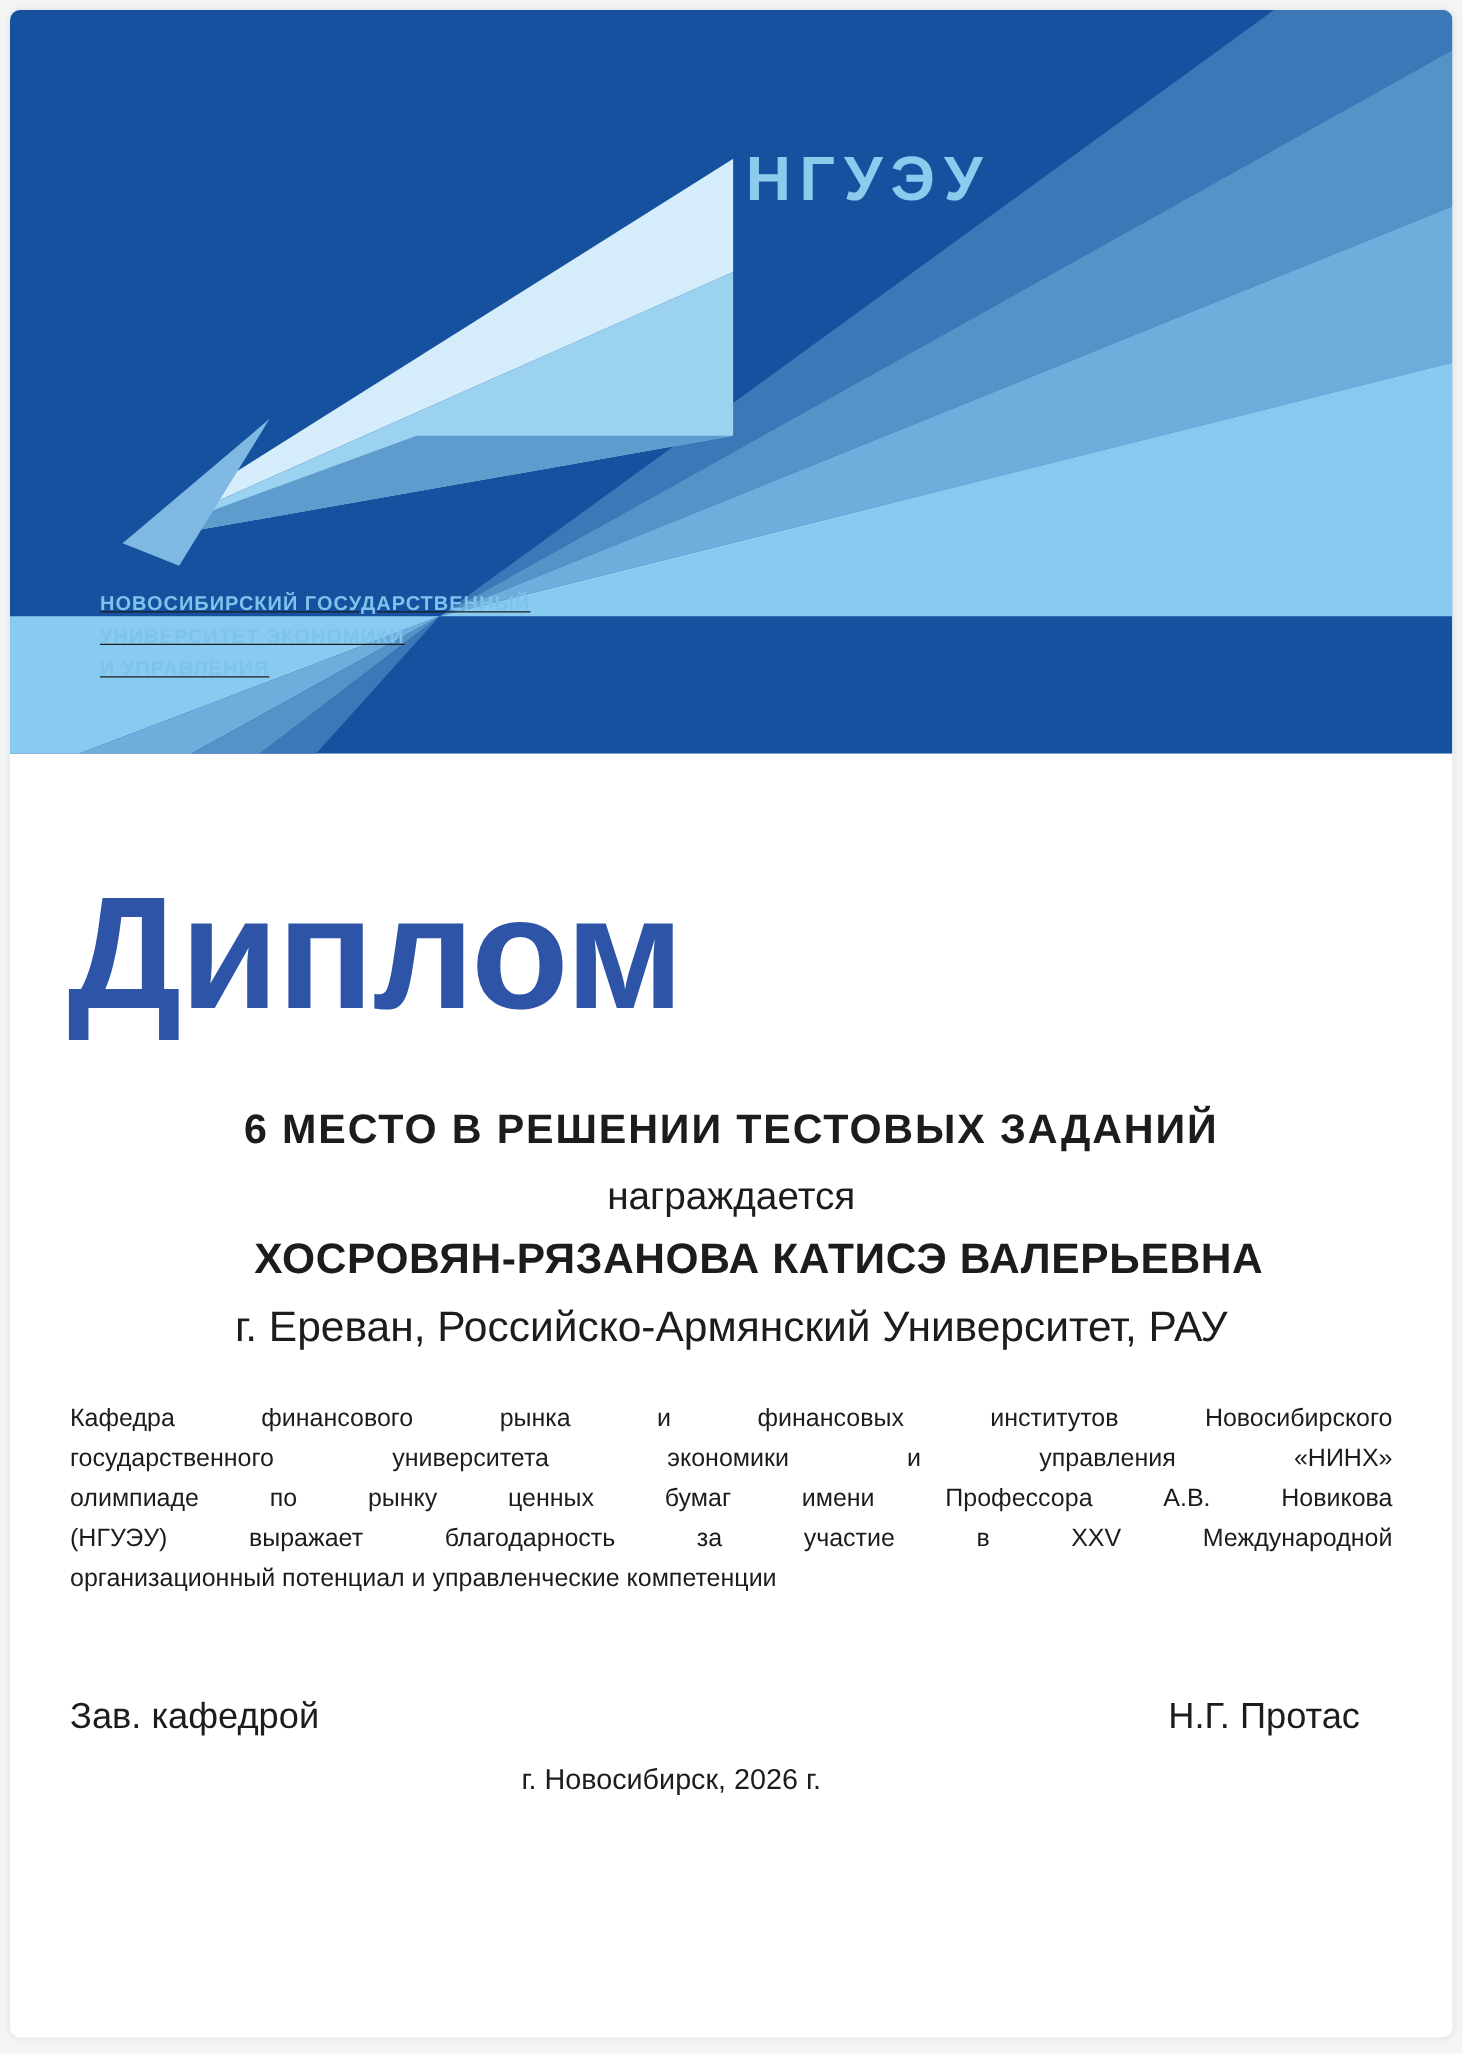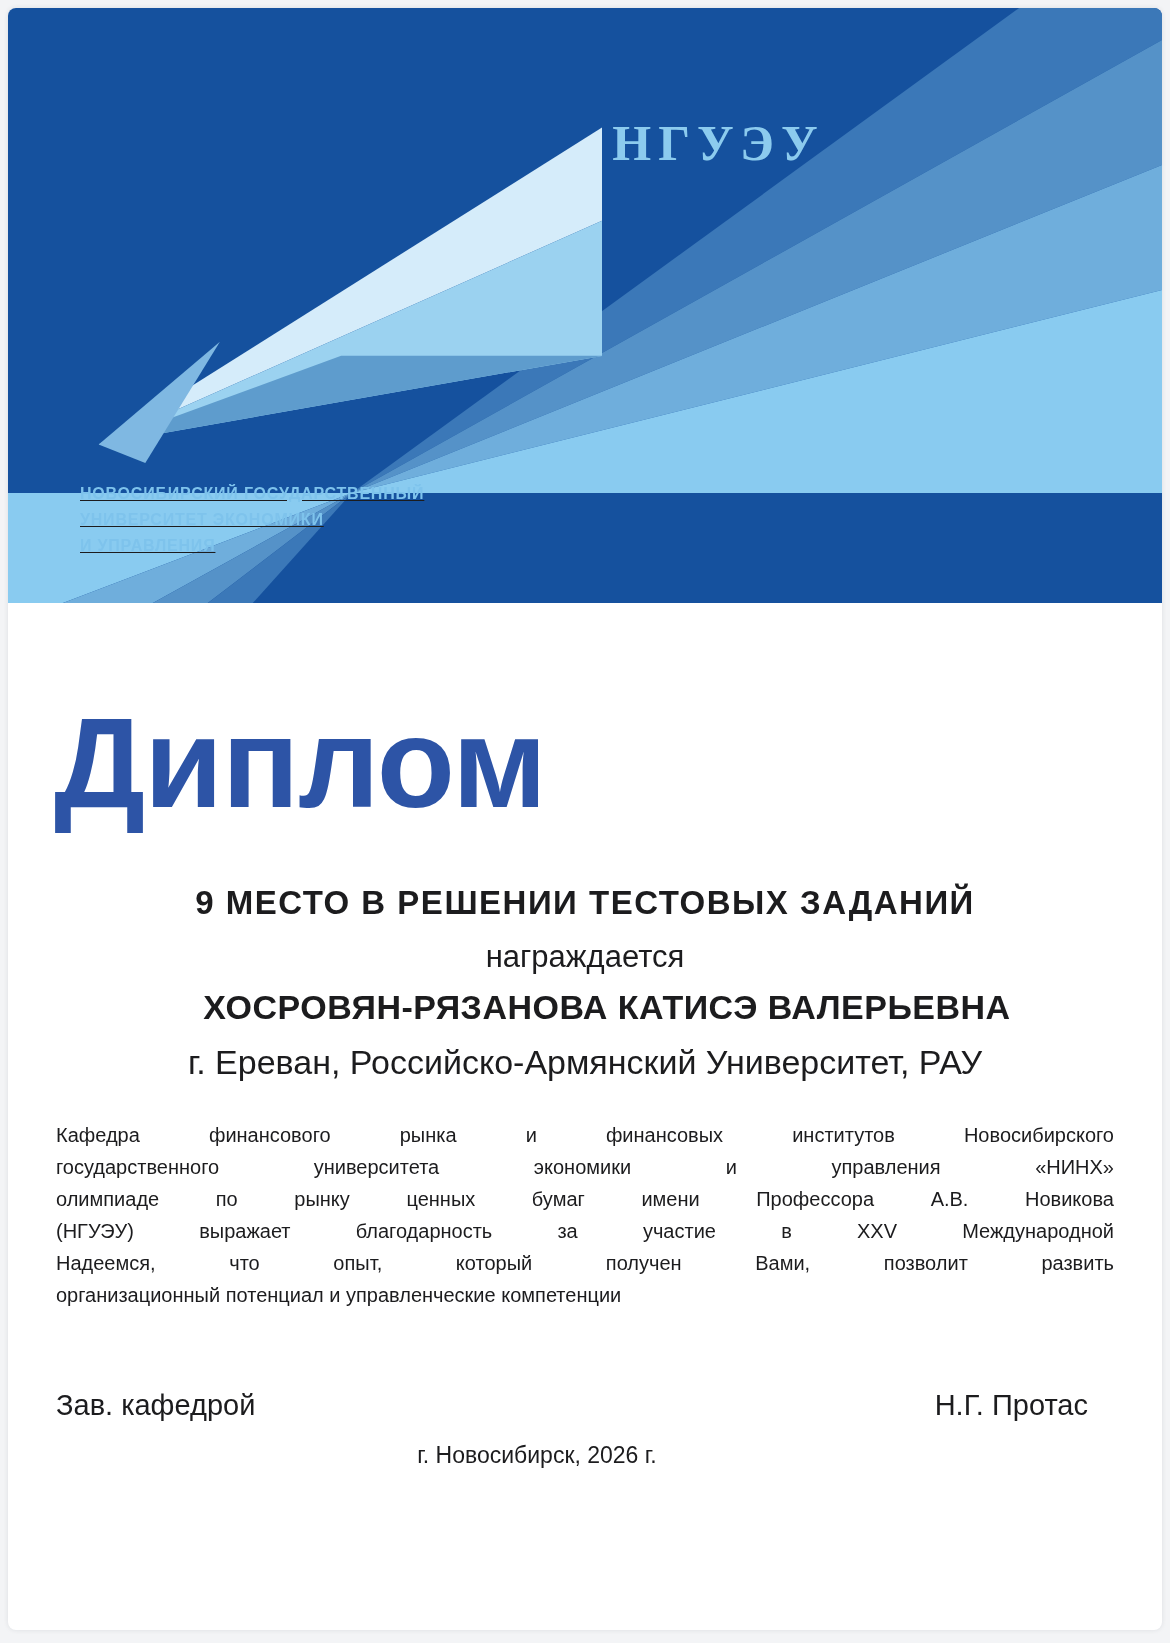--- a/index.html
+++ b/index.html
@@ -36,21 +36,21 @@
   .banner{position:relative;width:100%;height:595px;}
   .banner svg{display:block;width:100%;height:100%;}
   .w-dark{fill:var(--dark);}
   .w-m1{fill:var(--m1);}
   .w-m2{fill:var(--m2);}
   .w-m3{fill:var(--m3);}
   .w-light{fill:var(--light);}
   .logo{
     position:absolute;left:72px;top:110px;
   }
-  .logo-row{display:flex;align-items:flex-start;font-family:Liberation Serif, serif;}
+  .logo-row{display:flex;align-items:flex-start;}
   .logo-icon{width:112px;height:76px;flex:0 0 auto;}
   .wordmark{
     margin-left:10px;margin-top:-4px;
     font-size:50px;font-weight:700;letter-spacing:7px;
     color:var(--logo-wordmark);line-height:58px;
   }
   .org-name{margin-top:9px;text-decoration:underline;}
   .org-line{
     font-size:16px;font-weight:700;letter-spacing:.8px;
     line-height:26px;color:var(--logo-org);
@@ -133,31 +133,30 @@
       <div class="org-name">
           <div class="org-line">НОВОСИБИРСКИЙ ГОСУДАРСТВЕННЫЙ</div>
           <div class="org-line">УНИВЕРСИТЕТ ЭКОНОМИКИ</div>
           <div class="org-line">И УПРАВЛЕНИЯ</div>
         </div>
     </div>
   </div>
 
   <h1 class="doc-title">Диплом</h1>
 
-  <div class="award-line centered">9 МЕСТО В РЕШЕНИИ ТЕСТОВЫХ ЗАДАНИЙ</div>
+  <div class="award-line centered">6 МЕСТО В РЕШЕНИИ ТЕСТОВЫХ ЗАДАНИЙ</div>
   <div class="awarded-label centered">награждается</div>
   <div class="recipient-name centered">ХОСРОВЯН-РЯЗАНОВА КАТИСЭ ВАЛЕРЬЕВНА</div>
   <div class="recipient-affiliation centered">г. Ереван, Российско-Армянский Университет, РАУ</div>
 
   <div class="body-paragraph">
       <div class="para-line">Кафедра финансового рынка и финансовых институтов Новосибирского</div>
       <div class="para-line">государственного университета экономики и управления «НИНХ»</div>
       <div class="para-line">олимпиаде по рынку ценных бумаг имени Профессора А.В. Новикова</div>
       <div class="para-line">(НГУЭУ) выражает благодарность за участие в XXV Международной</div>
-      <div class="para-line">Надеемся, что опыт, который получен Вами, позволит развить</div>
       <div class="para-line">организационный потенциал и управленческие компетенции</div>
     </div>
 
   <div class="signature-row">
     <span>Зав. кафедрой</span>
     <span>Н.Г. Протас</span>
   </div>
 
   <div class="place-date centered">г. Новосибирск, 2026 г.</div>
 

